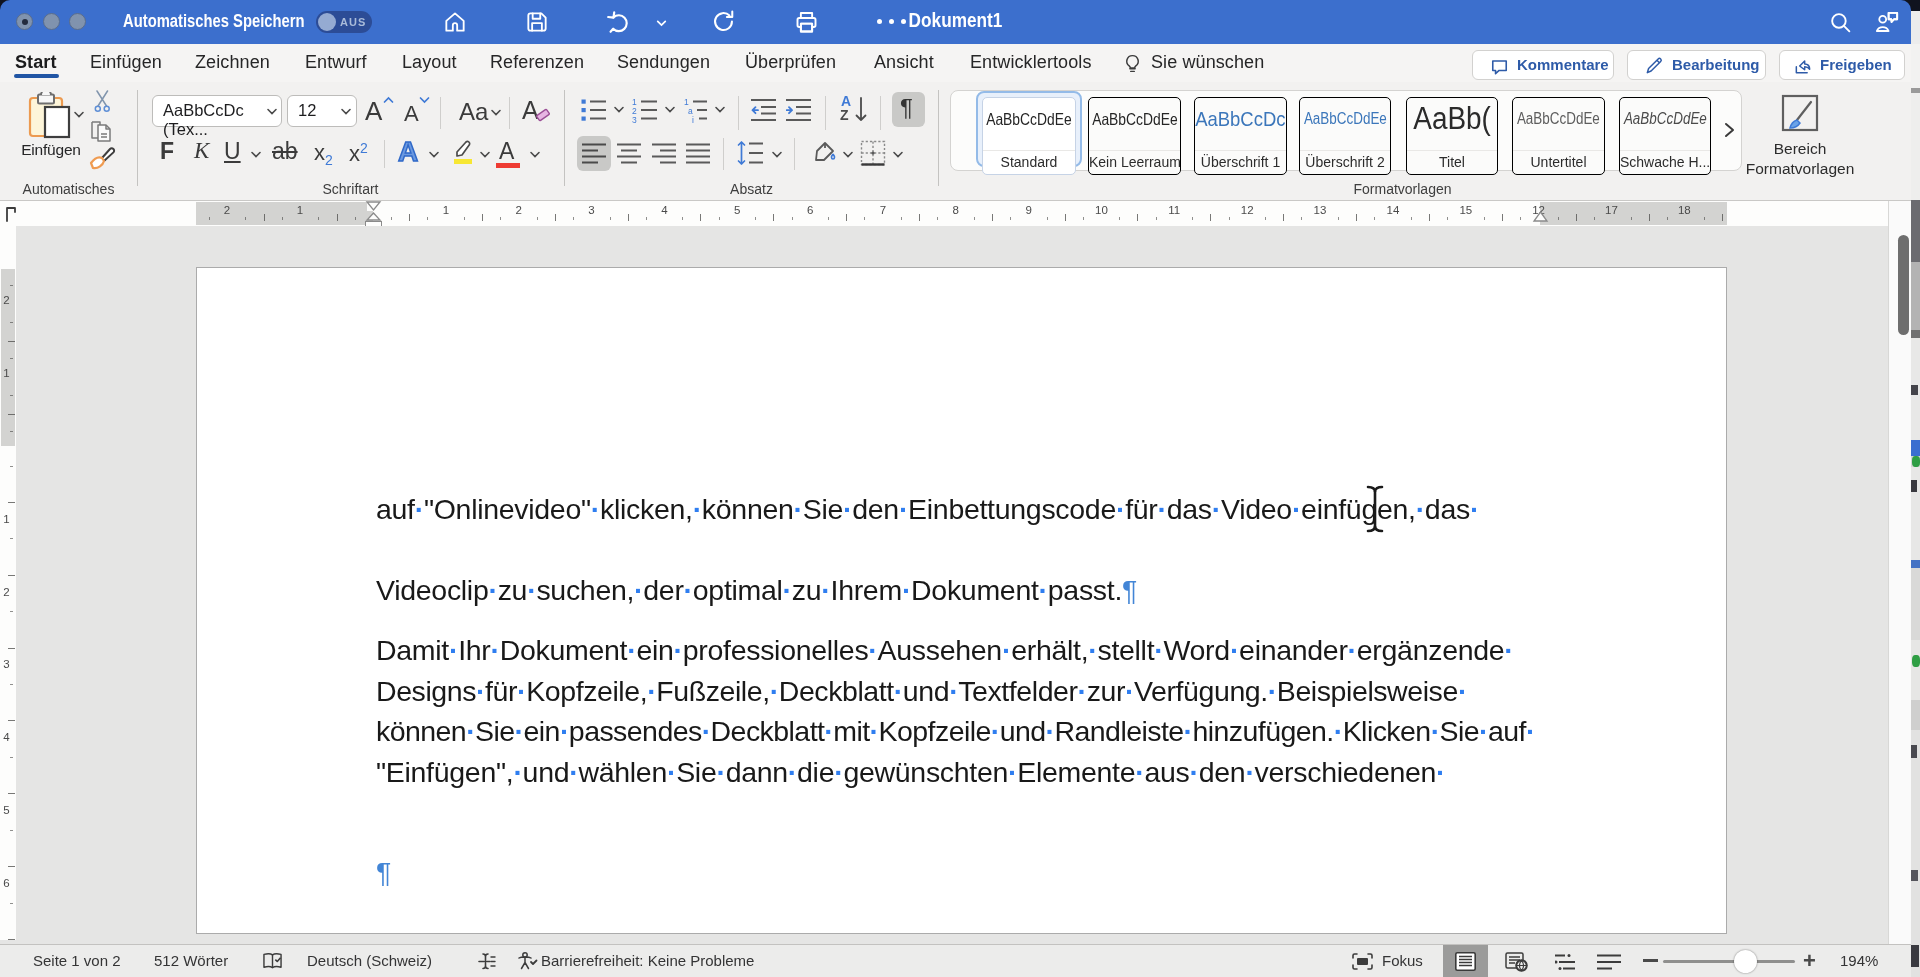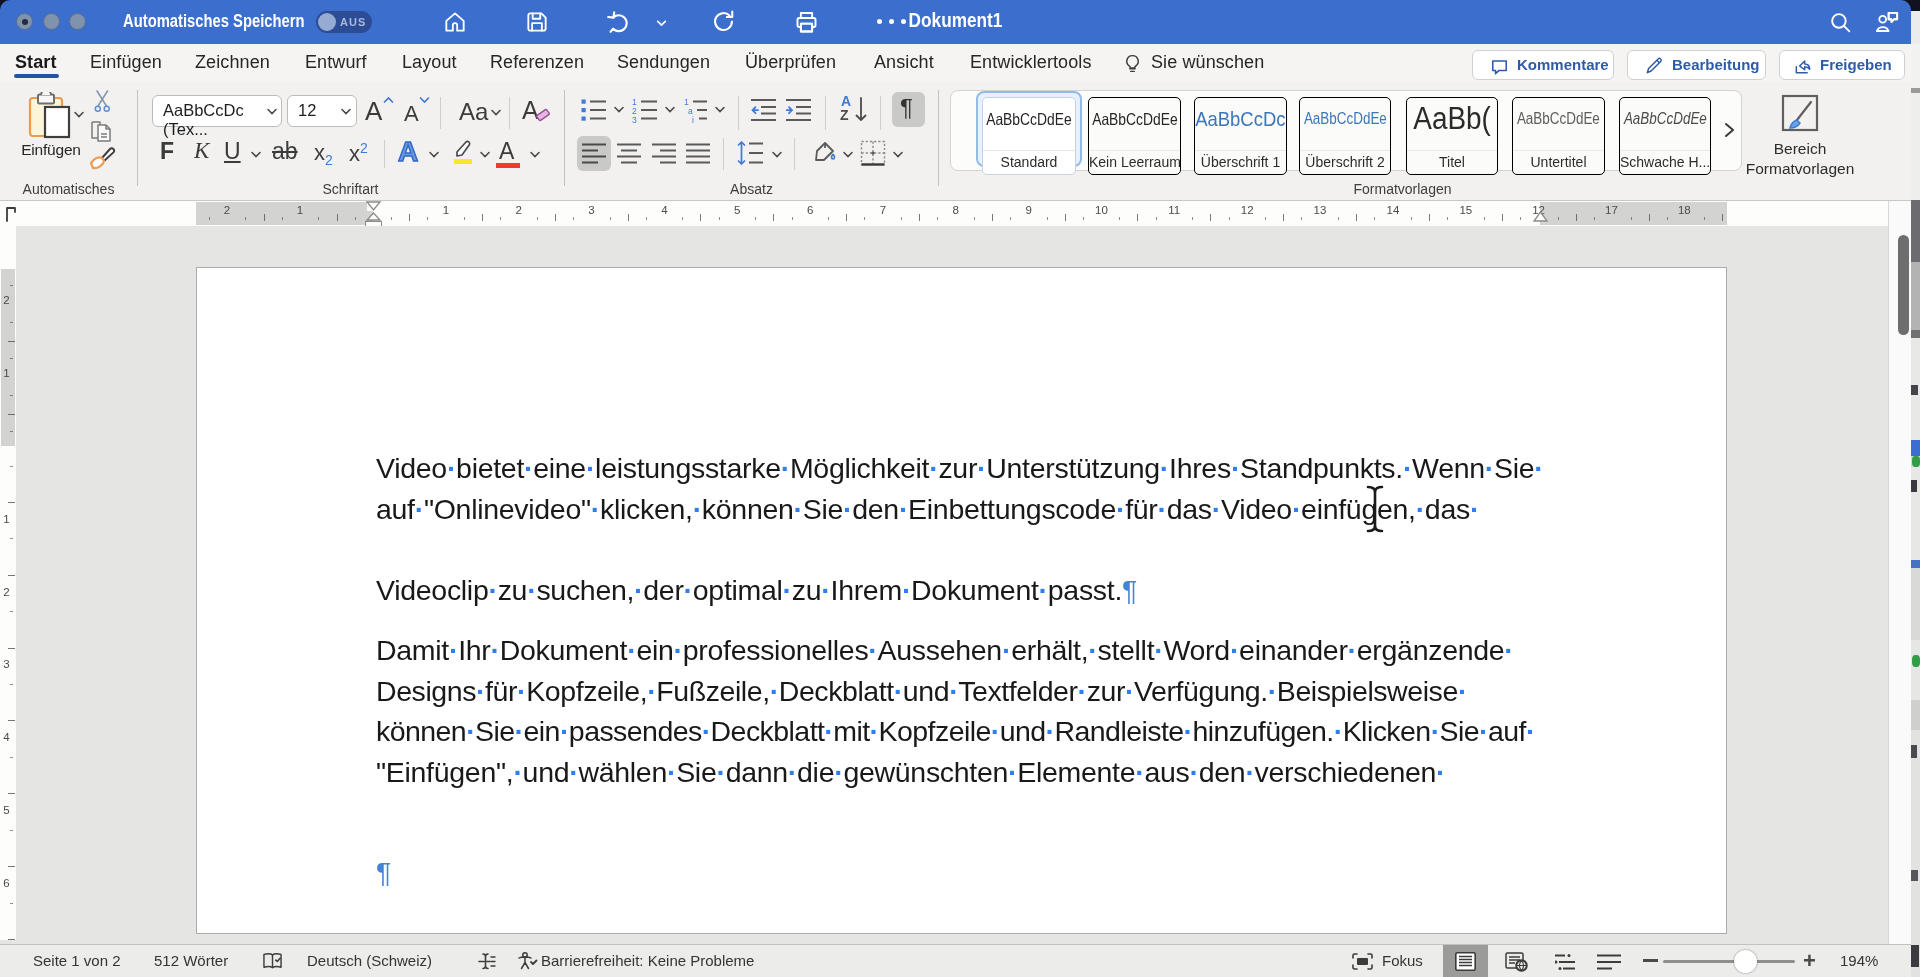--- a/index.html
+++ b/index.html
@@ -429,21 +429,20 @@
   <div class="vnum" style="top:292.6px">1</div>
   <div class="vnum" style="top:365.5px">2</div>
   <div class="vnum" style="top:438.4px">3</div>
   <div class="vnum" style="top:511.2px">4</div>
   <div class="vnum" style="top:584.0px">5</div>
   <div class="vnum" style="top:656.9px">6</div>
 </div>
 <div class="abs" style="left:0;top:940px;width:16px;height:4px;background:#e5e5e4"></div>
     <div id="canvas">
       <div id="page"></div>
-  <div class="dl doc" style="left:360px;top:222px">Video<i>·</i>bietet<i>·</i>eine<i>·</i>leistungsstarke<i>·</i>Möglichkeit<i>·</i>zur<i>·</i>Unterstützung<i>·</i>Ihres<i>·</i>Standpunkts.<i>·</i>Wenn<i>·</i>Sie<i>·</i></div>
   <div class="dl doc" style="left:360px;top:262.5px">auf<i>·</i>"Onlinevideo"<i>·</i>klicken,<i>·</i>können<i>·</i>Sie<i>·</i>den<i>·</i>Einbettungscode<i>·</i>für<i>·</i>das<i>·</i>Video<i>·</i>einfügen,<i>·</i>das<i>·</i></div>
   <div class="dl doc" style="left:360px;top:404px">Damit<i>·</i>Ihr<i>·</i>Dokument<i>·</i>ein<i>·</i>professionelles<i>·</i>Aussehen<i>·</i>erhält,<i>·</i>stellt<i>·</i>Word<i>·</i>einander<i>·</i>ergänzende<i>·</i></div>
   <div class="dl doc" style="left:360px;top:343.5px">Videoclip<i>·</i>zu<i>·</i>suchen,<i>·</i>der<i>·</i>optimal<i>·</i>zu<i>·</i>Ihrem<i>·</i>Dokument<i>·</i>passt.<span class="pil">¶</span></div>
   <div class="dl doc" style="left:360px;top:444.5px;letter-spacing:-0.42px">Designs<i>·</i>für<i>·</i>Kopfzeile,<i>·</i>Fußzeile,<i>·</i>Deckblatt<i>·</i>und<i>·</i>Textfelder<i>·</i>zur<i>·</i>Verfügung.<i>·</i>Beispielsweise<i>·</i></div>
   <div class="dl doc" style="left:360px;top:485px;letter-spacing:-0.56px">können<i>·</i>Sie<i>·</i>ein<i>·</i>passendes<i>·</i>Deckblatt<i>·</i>mit<i>·</i>Kopfzeile<i>·</i>und<i>·</i>Randleiste<i>·</i>hinzufügen.<i>·</i>Klicken<i>·</i>Sie<i>·</i>auf<i>·</i></div>
   <div class="dl doc" style="left:360px;top:525.5px">"Einfügen",<i>·</i>und<i>·</i>wählen<i>·</i>Sie<i>·</i>dann<i>·</i>die<i>·</i>gewünschten<i>·</i>Elemente<i>·</i>aus<i>·</i>den<i>·</i>verschiedenen<i>·</i></div>
   <div class="dl doc" style="left:360px;top:626px"><span class="pil">¶</span></div>
   <svg class="abs" style="left:1348px;top:258px" width="22" height="50" viewBox="0 0 22 50">
         <g stroke="#1a1a1a" stroke-width="2.6" fill="none" stroke-linecap="round">
           <path d="M4 3 C8 3 11 4.5 11 8 C11 4.5 14 3 18 3"></path>

